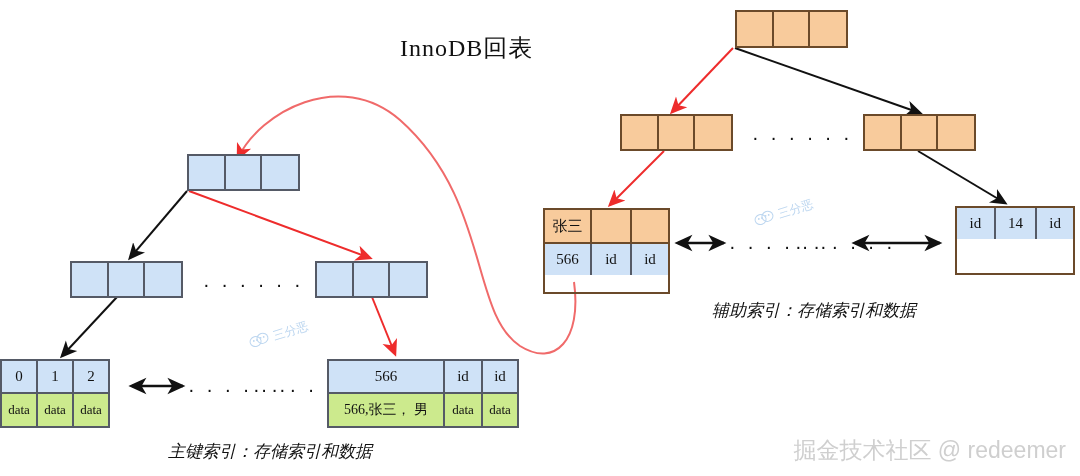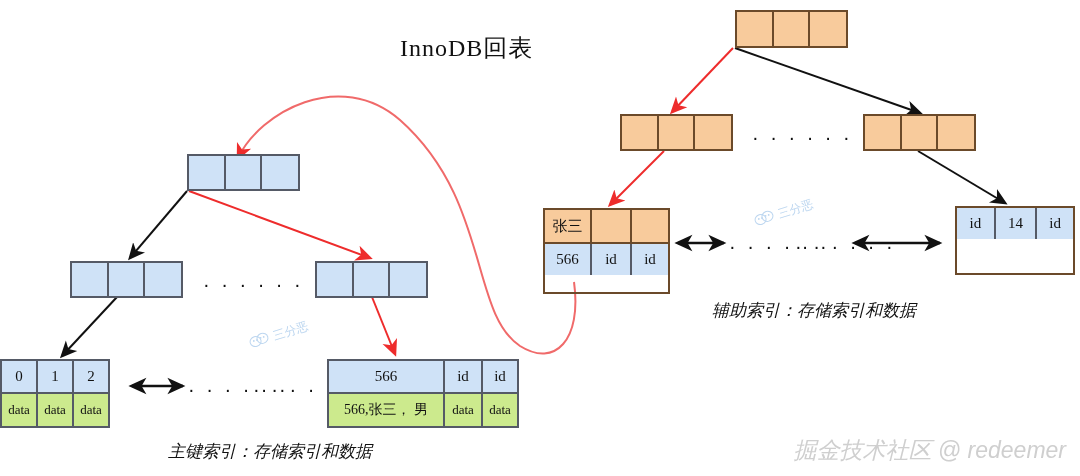--- a/index.html
+++ b/index.html
@@ -97,21 +97,20 @@
     margin-right:3px;
   }
   .brand{
     position:absolute;
     right:14px;bottom:10px;
     font-size:23px;
     color:#cfcfcf;
     white-space:nowrap;
     font-family:"Liberation Sans",sans-serif;
     z-index:5;
-    font-style:italic;
   }
 </style>
 </head>
 <body>
 
 <div id="stage">
 
   <svg id="edges" viewBox="0 0 1080 476">
     <defs>
       <marker id="ahRed" markerWidth="9" markerHeight="9" refX="7" refY="4.5" orient="auto" markerUnits="strokeWidth">

